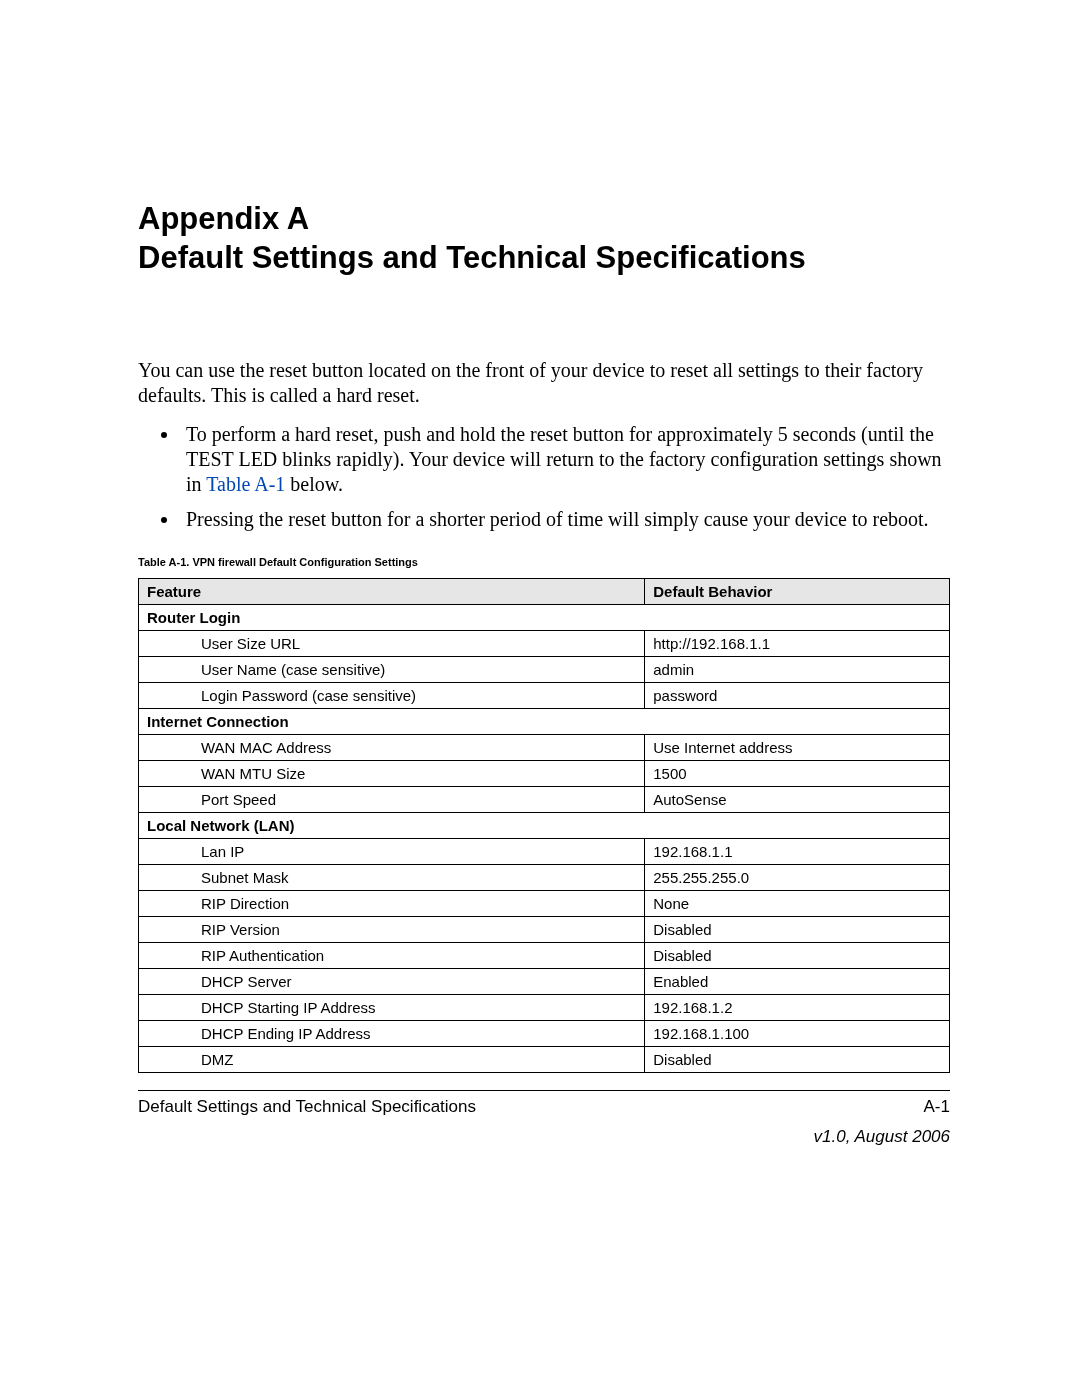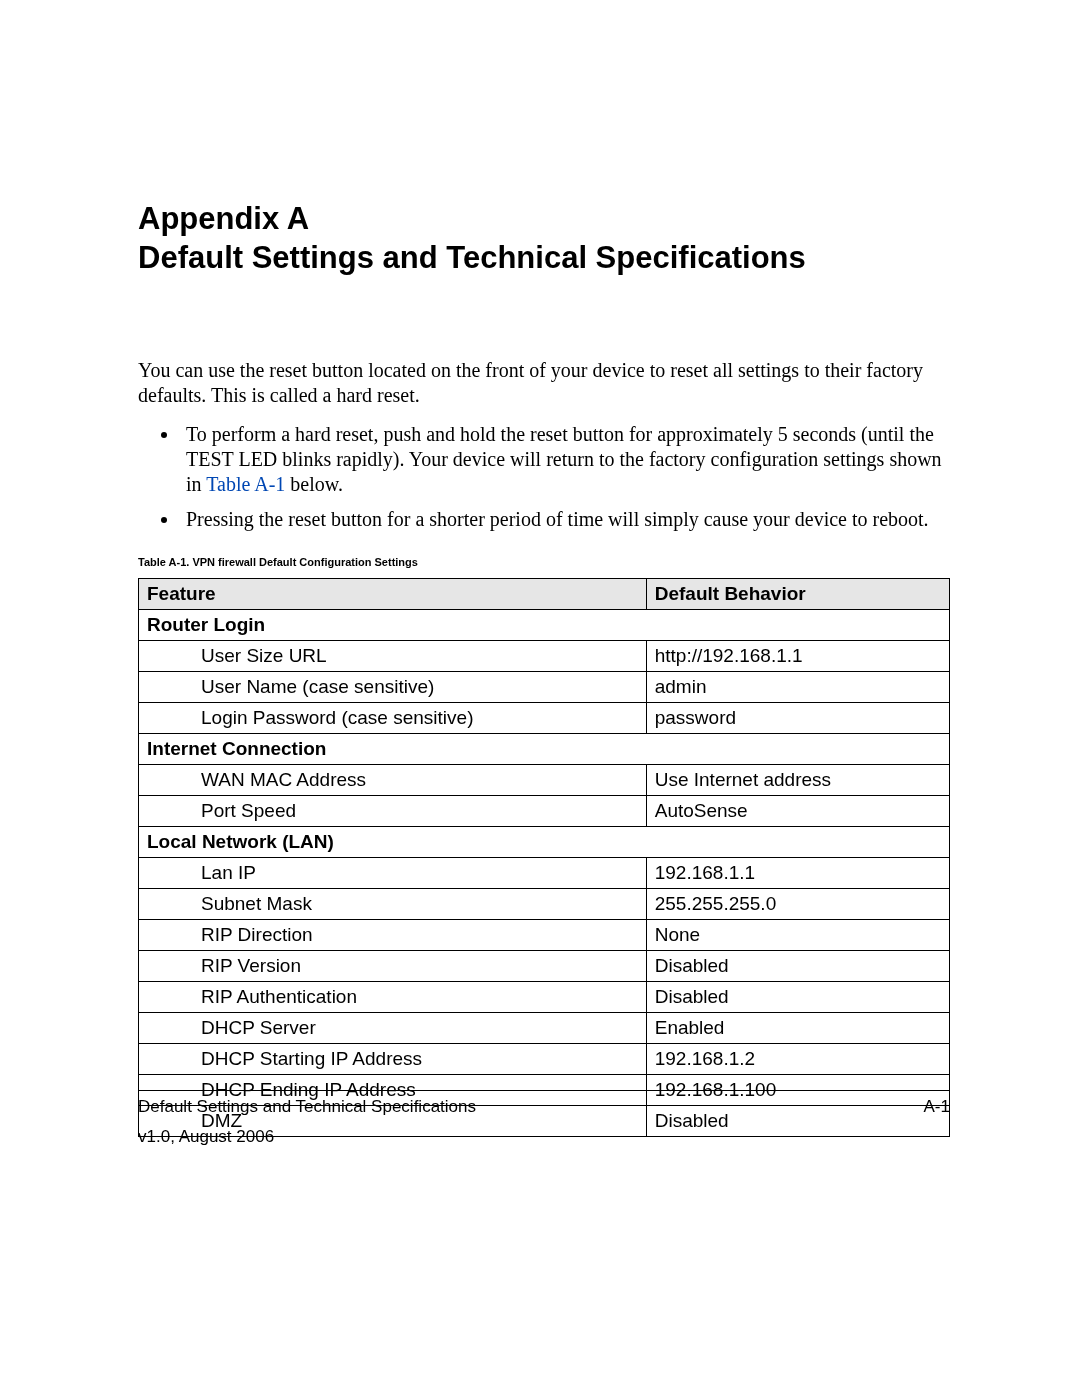--- a/index.html
+++ b/index.html
@@ -45,21 +45,21 @@
   .table-caption {
     font-family: Helvetica, Arial, sans-serif;
     font-weight: bold;
     font-size: 11px;
     margin: 8px 0 10px 0;
   }
   table.spec {
     border-collapse: collapse;
     width: 100%;
     font-family: Helvetica, Arial, sans-serif;
-    font-size: 19px;
+    font-size: 15px;
     border-radius: 26px;
   }
   table.spec th, table.spec td {
     border: 1px solid #000;
     padding: 4px 8px;
     text-align: left;
     vertical-align: top;
   }
   table.spec thead th {
     background: #e6e6e6;
@@ -86,21 +86,22 @@
     border-top: 1px solid #000;
     margin: 0 0 6px 0;
   }
   .footer-line {
     font-size: 17px;
     display: flex;
     justify-content: space-between;
     font-family: Helvetica, Arial, sans-serif;
   }
   .footer-version {
-    text-align: left;
+    text-align: right;
+    font-style: italic;
     font-size: 17px;
     margin-top: 10px;
     font-family: Helvetica, Arial, sans-serif;
   }
 </style>
 </head>
 <body>
 
 <div class="page">
 
@@ -147,20 +148,25 @@
           <td>password</td>
         </tr>
 
       <tr>
         <td class="section-header" colspan="3">Internet Connection</td>
       </tr>
       <tr>
           <td class="indent-cell"></td>
           <td class="feature-cell">WAN MAC Address</td>
           <td>Use Internet address</td>
+        </tr>
+      <tr>
+          <td class="indent-cell"></td>
+          <td class="feature-cell">WAN MTU Size</td>
+          <td>1500</td>
         </tr>
       <tr>
           <td class="indent-cell"></td>
           <td class="feature-cell">Port Speed</td>
           <td>AutoSense</td>
         </tr>
 
       <tr>
         <td class="section-header" colspan="3">Local Network (LAN)</td>
       </tr>

